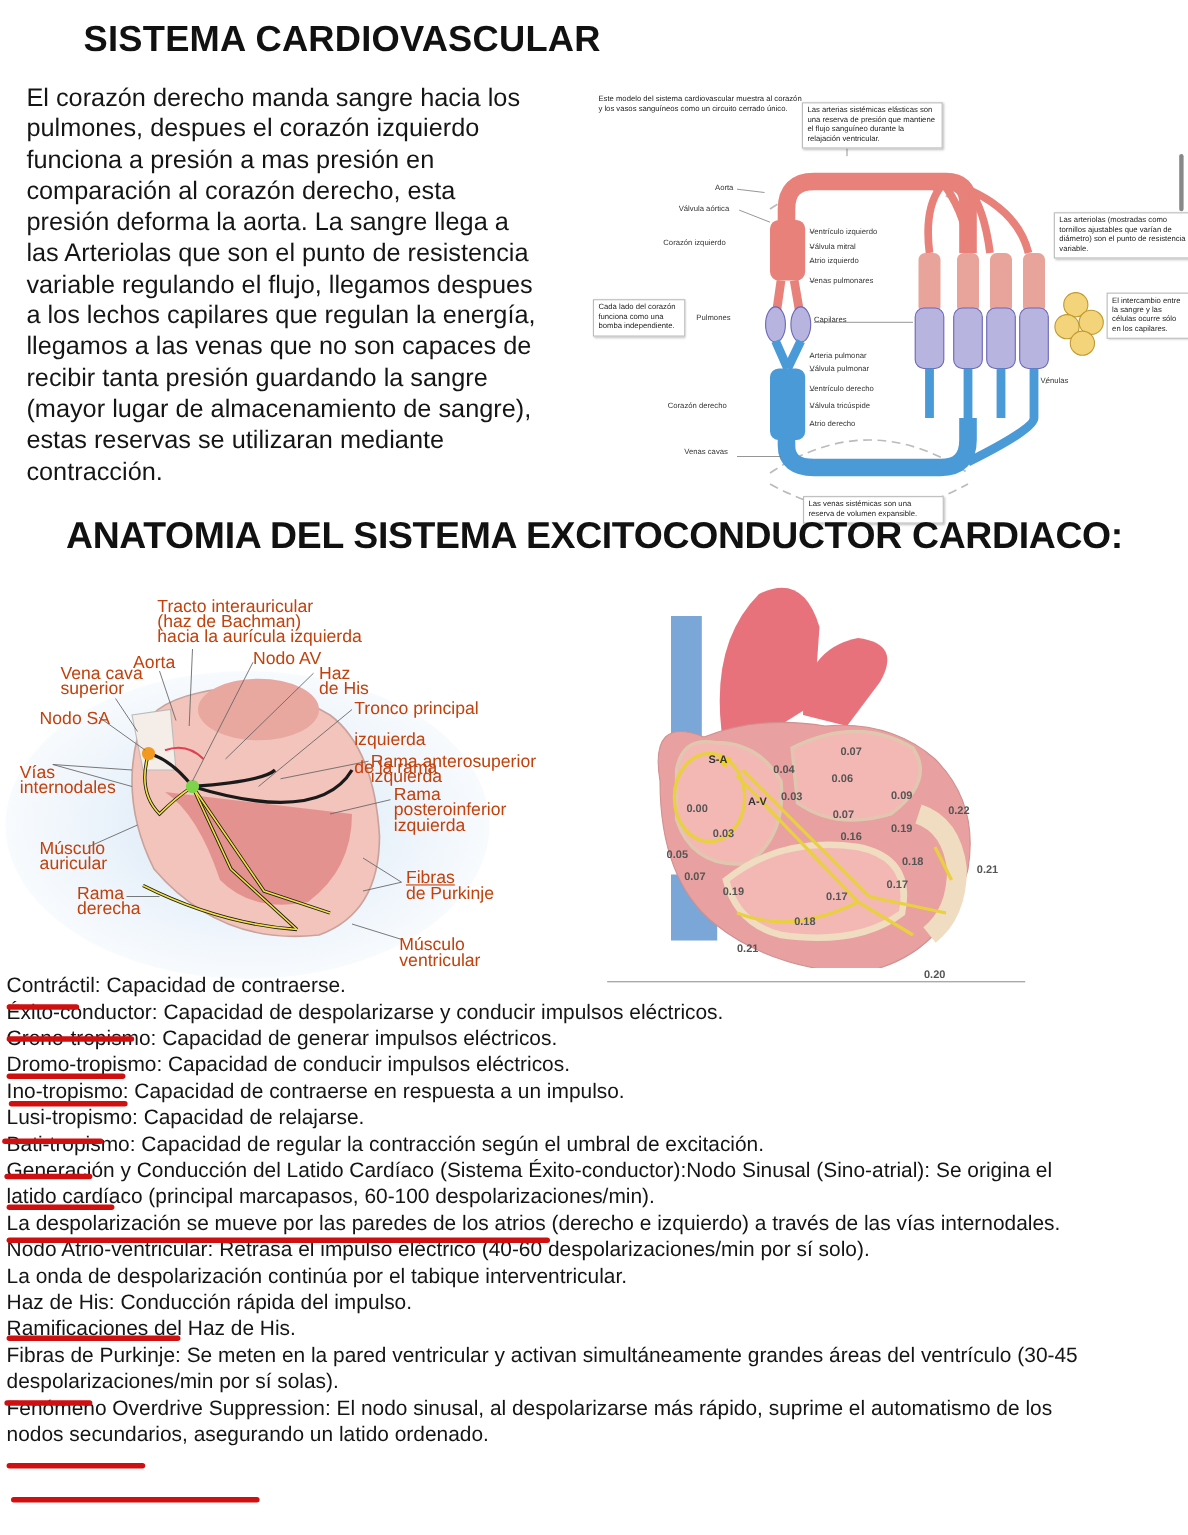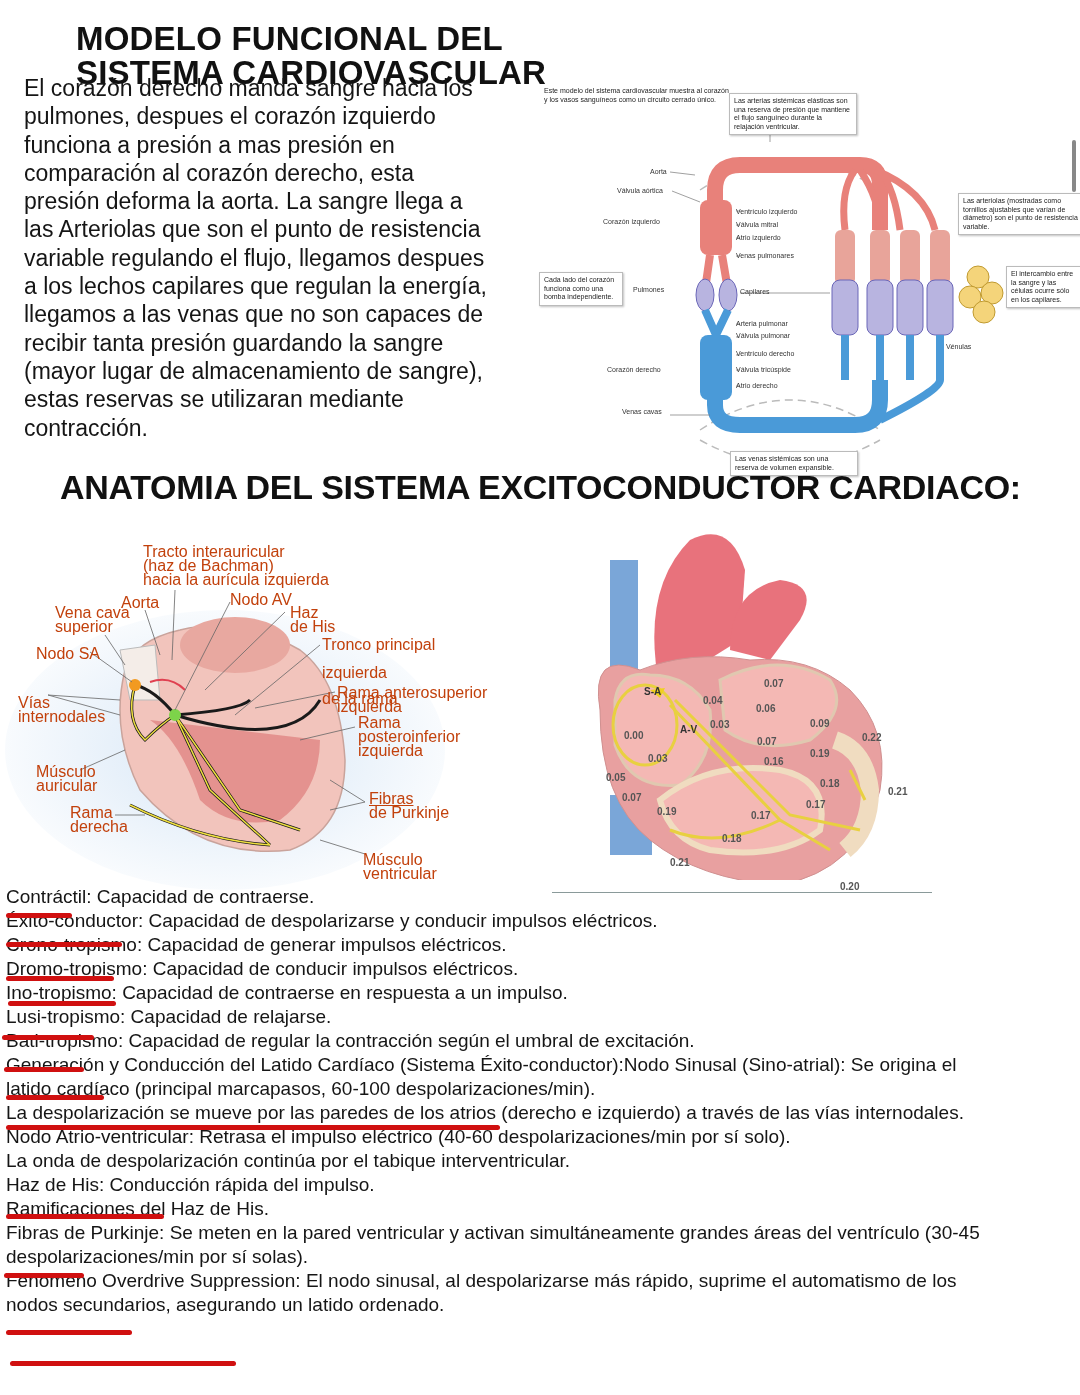--- a/index.html
+++ b/index.html
@@ -29,21 +29,20 @@
   
   .defs { left:6px; top:885px; width:1070px; font-size:19px; line-height:24px; color:#151515; }
   .defs div { white-space:nowrap; }
   .red { position:absolute; height:5px; background:#d01010; border-radius:3px; }
   .hr { left:552px; top:892px; width:380px; height:1px; background:#8a9a9a; }
 </style>
 </head>
 <body>
 
 <div class="abs title1">
-  <div>MODELO FUNCIONAL DEL</div>
   <div style="position:relative;top:-4px;">SISTEMA CARDIOVASCULAR</div>
 </div>
 
 <div class="abs para">
   <span>El corazón derecho manda sangre hacia los</span>
   <span>pulmones, despues el corazón izquierdo</span>
   <span>funciona a presión a mas presión en</span>
   <span>comparación al corazón derecho, esta</span>
   <span>presión deforma la aorta. La sangre llega a</span>
   <span>las Arteriolas que son el punto de resistencia</span>

